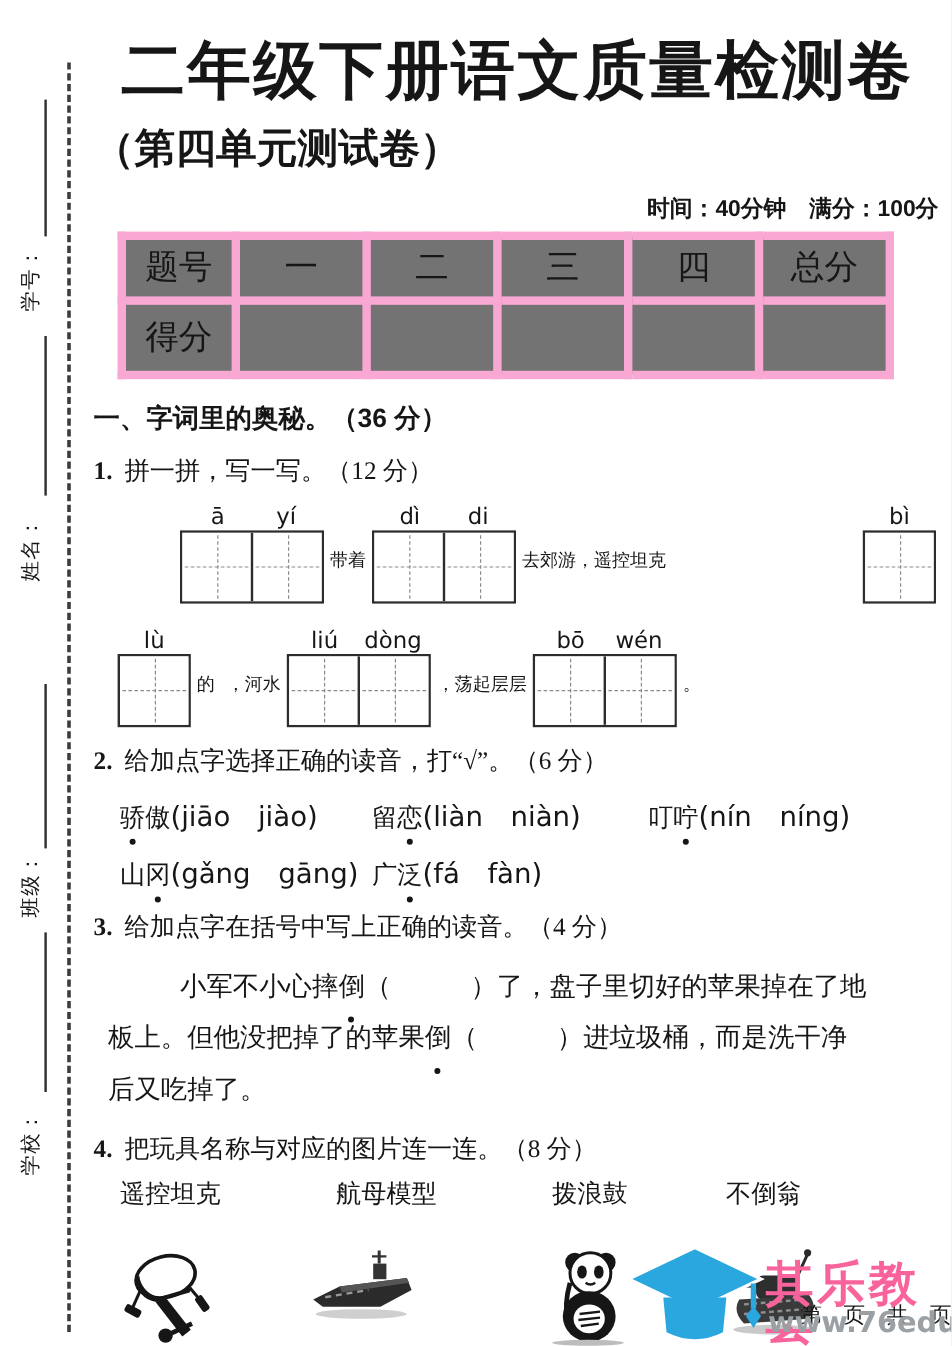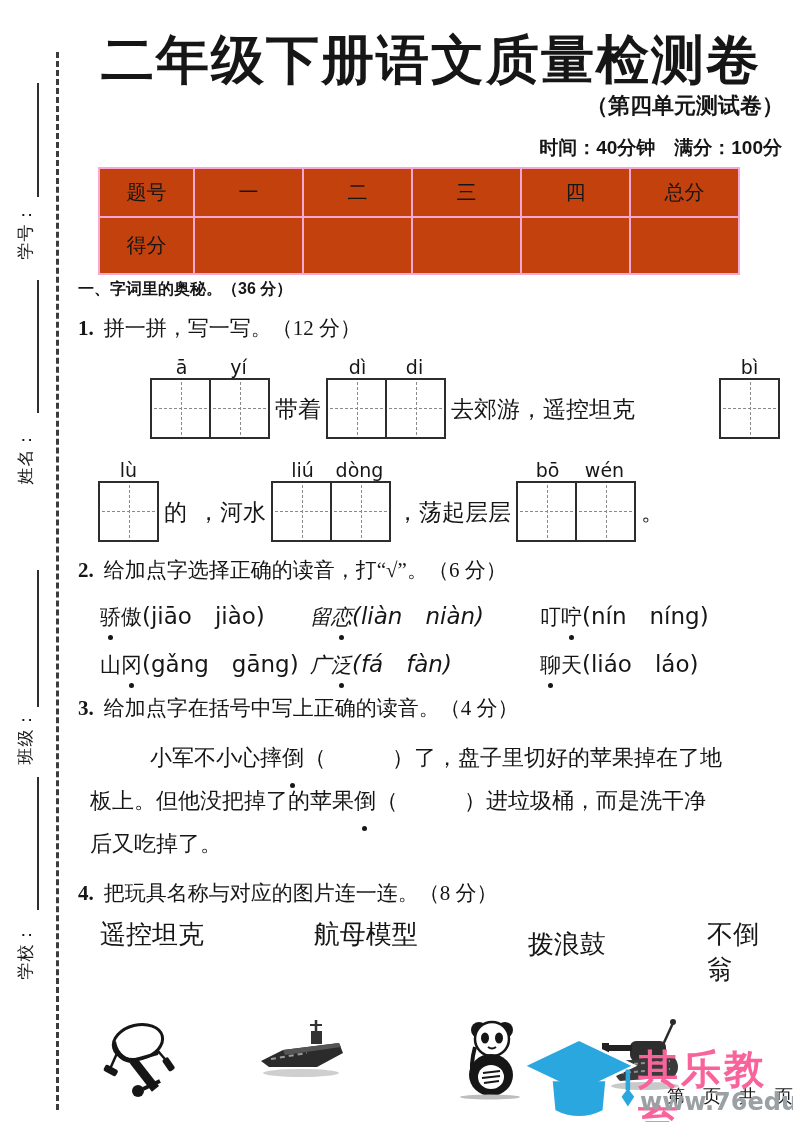--- a/index.html
+++ b/index.html
@@ -13,68 +13,68 @@
   .mu-1 .blank-line{height:114px;}.mu-2 .blank-line{height:133px;}
   .mu-3 .blank-line{height:137px;}.mu-4 .blank-line{height:133px;}
   .side-label{position:absolute;left:-30px;width:110px;text-align:center;font-size:17px;
               letter-spacing:1px;transform:rotate(-90deg);}
   .mu-1 .side-label{top:138px;}.mu-2 .side-label{top:166px;}
   .mu-3 .side-label{top:156px;}.mu-4 .side-label{top:164px;}
   
   .content{position:absolute;left:78px;top:10px;width:706px;}
   .title{margin-top:20px;text-align:center;font-family:"Liberation Sans",sans-serif;
          font-weight:900;font-size:53px;letter-spacing:2px;line-height:1.15;}
-  .subtitle{text-align:right;font-family:"Liberation Sans",sans-serif;
-            font-weight:900;font-size:22px;}
+  .subtitle{margin-top:10px;text-align:left;font-family:"Liberation Sans",sans-serif;
+            font-weight:900;font-size:34px;}
   .meta{margin-top:14px;text-align:right;font-family:"Liberation Sans",sans-serif;
         font-weight:600;font-size:19px;padding-right:2px;}
   table.score-table{margin:6px 0 0 20px;border-collapse:collapse;table-layout:fixed;}
-  .score-table th,.score-table td{border:2px solid #f9a8d4;text-align:center;
-        font-weight:normal;font-size:20px;background:#c2410c;}
+  .score-table th,.score-table td{border:7px solid #f9a8d4;text-align:center;
+        font-weight:normal;font-size:28px;background:#737373;}
   .score-table col.c0{width:95px;}.score-table col.cx{width:109px;}
   .score-table tr:first-child th{height:45px;}
   .score-table tr:last-child td{height:53px;}
-  .section-heading{margin-top:4px;font-family:"Liberation Sans",sans-serif;
-                   font-weight:800;font-size:16px;}
+  .section-heading{margin-top:18px;font-family:"Liberation Sans",sans-serif;
+                   font-weight:800;font-size:22px;}
   .q-line{margin-top:14px;font-size:21px;}
   .q-num{font-weight:bold;margin:0 10px 0 0;}
   
   #q1-rows .box-row{display:flex;align-items:flex-start;}
   .box-row.row1{padding-left:72px;margin-top:10px;padding-right:4px;}
   .box-row.row2{padding-left:20px;margin-top:16px;}
   .box-unit{display:flex;flex-direction:column;}
   .box-unit.push{margin-left:auto;}
   .pinyin-row{display:flex;height:26px;align-items:flex-end;justify-content:center;}
   .pinyin-row span{width:57px;text-align:center;font-family:"DejaVu Sans",sans-serif;
                    font-size:19px;line-height:1.1;}
   .tian-box{display:flex;border:2.5px solid #2d2d2d;}
   .tian-cell{position:relative;width:57px;height:57px;background:#fff;}
   .tian-cell + .tian-cell{border-left:2.5px solid #2d2d2d;}
   .tian-cell::before{content:"";position:absolute;left:50%;top:2px;bottom:2px;
                      border-left:1.5px dashed #8a8a8a;}
   .tian-cell::after{content:"";position:absolute;top:50%;left:2px;right:2px;
                     border-top:1.5px dashed #8a8a8a;}
-  .unit-text{font-size:23px;padding-top:42px;margin:0 5px;white-space:nowrap;}
+  .unit-text{font-size:15px;padding-top:42px;margin:0 5px;white-space:nowrap;}
   
   .q2-row{display:flex;padding-left:22px;margin-top:17px;font-size:21px;}
   .q2-row .entry:nth-child(1){width:210px;}
-  .q2-row .entry:nth-child(2){width:230px;font-style:italic;}
+  .q2-row .entry:nth-child(2){width:230px;}
   .entry .options{font-family:"DejaVu Sans",sans-serif;font-size:23px;}
   .emph{position:relative;display:inline-block;}
   .dot{position:absolute;left:50%;margin-left:-3px;bottom:-9px;width:5px;height:5px;
        border-radius:50%;background:#161616;}
   
   #q3-para{margin-top:14px;}
   .q3-line{padding-left:12px;font-size:22px;line-height:43px;}
   .q3-line.first{padding-left:72px;}
   
-  .q4-labels{display:flex;padding-left:22px;margin-top:10px;font-size:26px;gap:36px;}
+  .q4-labels{display:flex;padding-left:22px;margin-top:10px;font-size:21px;}
   .q4-labels span:nth-child(1){width:180px;}
   .q4-labels span:nth-child(2){width:180px;}
-  .q4-labels span:nth-child(3){width:145px;margin-top:10px;}
+  .q4-labels span:nth-child(3){width:145px;}
   .q4-images{display:flex;padding-left:22px;margin-top:30px;}
   .q4-images .img-slot:nth-child(1){width:155px;}
   .q4-images .img-slot:nth-child(2){width:195px;}
   .q4-images .img-slot:nth-child(3){width:150px;}
   .img-slot svg{display:block;}
   
   .footer{position:absolute;left:0;right:0;bottom:14px;text-align:right;font-size:18px;}
   .logo{position:absolute;left:520px;top:1036px;width:273px;height:86px;}
   .logo-cap{position:absolute;left:0;top:0;}
   .logo-name{position:absolute;left:118px;top:6px;font-family:"Liberation Sans",sans-serif;
@@ -219,21 +219,20 @@
     </div>
     <div id="q2-rows">
         <div class="q2-row">
           <span class="entry"><span class="word"><span class="emph">骄<span class="dot"></span></span><span>傲</span></span><span class="options">(jiāo　jiào)</span></span>
           <span class="entry"><span class="word"><span>留</span><span class="emph">恋<span class="dot"></span></span></span><span class="options">(liàn　niàn)</span></span>
           <span class="entry"><span class="word"><span>叮</span><span class="emph">咛<span class="dot"></span></span></span><span class="options">(nín　níng)</span></span>
         </div>
         <div class="q2-row">
           <span class="entry"><span class="word"><span>山</span><span class="emph">冈<span class="dot"></span></span></span><span class="options">(gǎng　gāng)</span></span>
           <span class="entry"><span class="word"><span>广</span><span class="emph">泛<span class="dot"></span></span></span><span class="options">(fá　fàn)</span></span>
-          <span class="entry"><span class="word"><span class="emph">聊<span class="dot"></span></span><span>天</span></span><span class="options">(liáo　láo)</span></span>
         </div>
       </div>
 
     <div class="q-line">
       <span class="q-num">3.</span><span>给加点字在括号中写上正确的读音。（4 分）</span>
     </div>
     <div id="q3-para">
         <div class="q3-line first"><span>小军不小心摔</span><span class="emph">倒<span class="dot"></span></span><span>（　　　）了，盘子里切好的苹果掉在了地</span></div>
         <div class="q3-line"><span>板上。但他没把掉了的苹果</span><span class="emph">倒<span class="dot"></span></span><span>（　　　）进垃圾桶，而是洗干净</span></div>
         <div class="q3-line"><span>后又吃掉了。</span></div>

